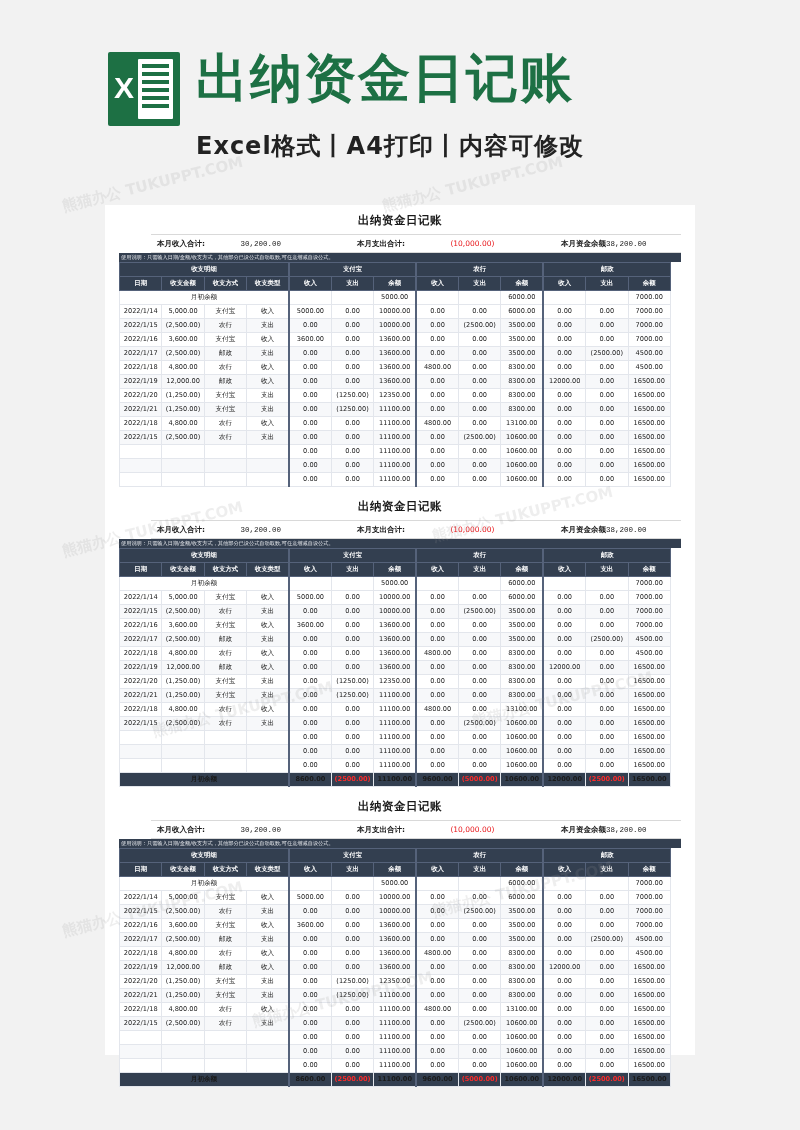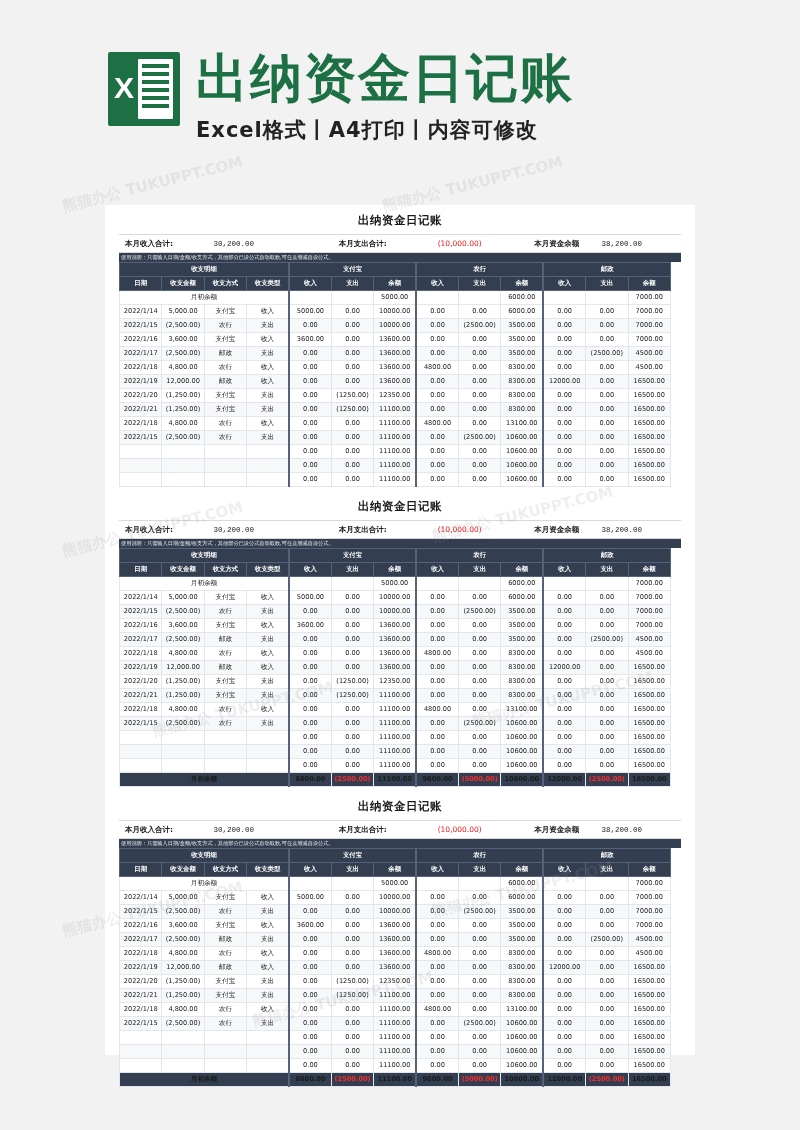--- a/index.html
+++ b/index.html
@@ -35,21 +35,21 @@
     color:#fff; font-size:30px; font-weight:bold; text-align:center;
     line-height:40px; font-family:"Liberation Sans",sans-serif;
   }
   .banner-text{ margin-left:16px; }
   .banner-title{
     font-size:52px; font-weight:bold; color:#1d7044; letter-spacing:2px;
     line-height:60px; white-space:nowrap;
     font-family:"DejaVu Sans","Liberation Sans",sans-serif;
   }
   .banner-sub{
-    font-size:21px; font-weight:bold; color:#222; margin-top:8px;
+    font-size:24px; font-weight:bold; color:#222; margin-top:22px;
     letter-spacing:1px; white-space:nowrap;
     font-family:"DejaVu Sans","Liberation Sans",sans-serif;
   }
 
   
   .wm{
     position:absolute; color:rgba(150,150,150,.16);
     font-size:15px; font-weight:bold; white-space:nowrap;
     transform:rotate(-14deg); pointer-events:none; user-select:none;
     font-family:"DejaVu Sans","Liberation Sans",sans-serif; z-index:5;
@@ -68,29 +68,30 @@
     padding:8px 0 6px 0; letter-spacing:.5px;
     font-family:"DejaVu Sans","Liberation Sans",sans-serif;
   }
 
   
   .summary{
     display:flex; align-items:center; height:19px;
     border-top:1px solid #d9d9d9; border-bottom:1px solid #d9d9d9;
     font-size:7.5px; color:#1a1a1a;
     font-family:"DejaVu Sans","Liberation Sans",sans-serif;
+    margin-left:32px;
   }
   .summary .lab{ font-weight:bold; }
   .summary .val{ font-weight:normal;font-family:Liberation Mono, monospace; }
   .summary .neg{ color:#e8161a; font-weight:normal; }
   .s-c1{ width:95px; text-align:left; padding-left:6px;}
   .s-c2{ width:105px; text-align:left;}
   .s-c3{ width:90px; text-align:center;}
   .s-c4{ width:105px; text-align:center;}
-  .s-c5{ width:90px; text-align:center;}
+  .s-c5{ width:90px; text-align:right;}
   .s-c6{ width:80px; text-align:left;}
 
   
   .note{
     background:#333f50; color:#e8eaee; font-size:5.2px; line-height:9px;
     height:9px; padding-left:2px; white-space:nowrap; overflow:hidden;
     font-family:"DejaVu Sans","Liberation Sans",sans-serif;
   }
 
   

